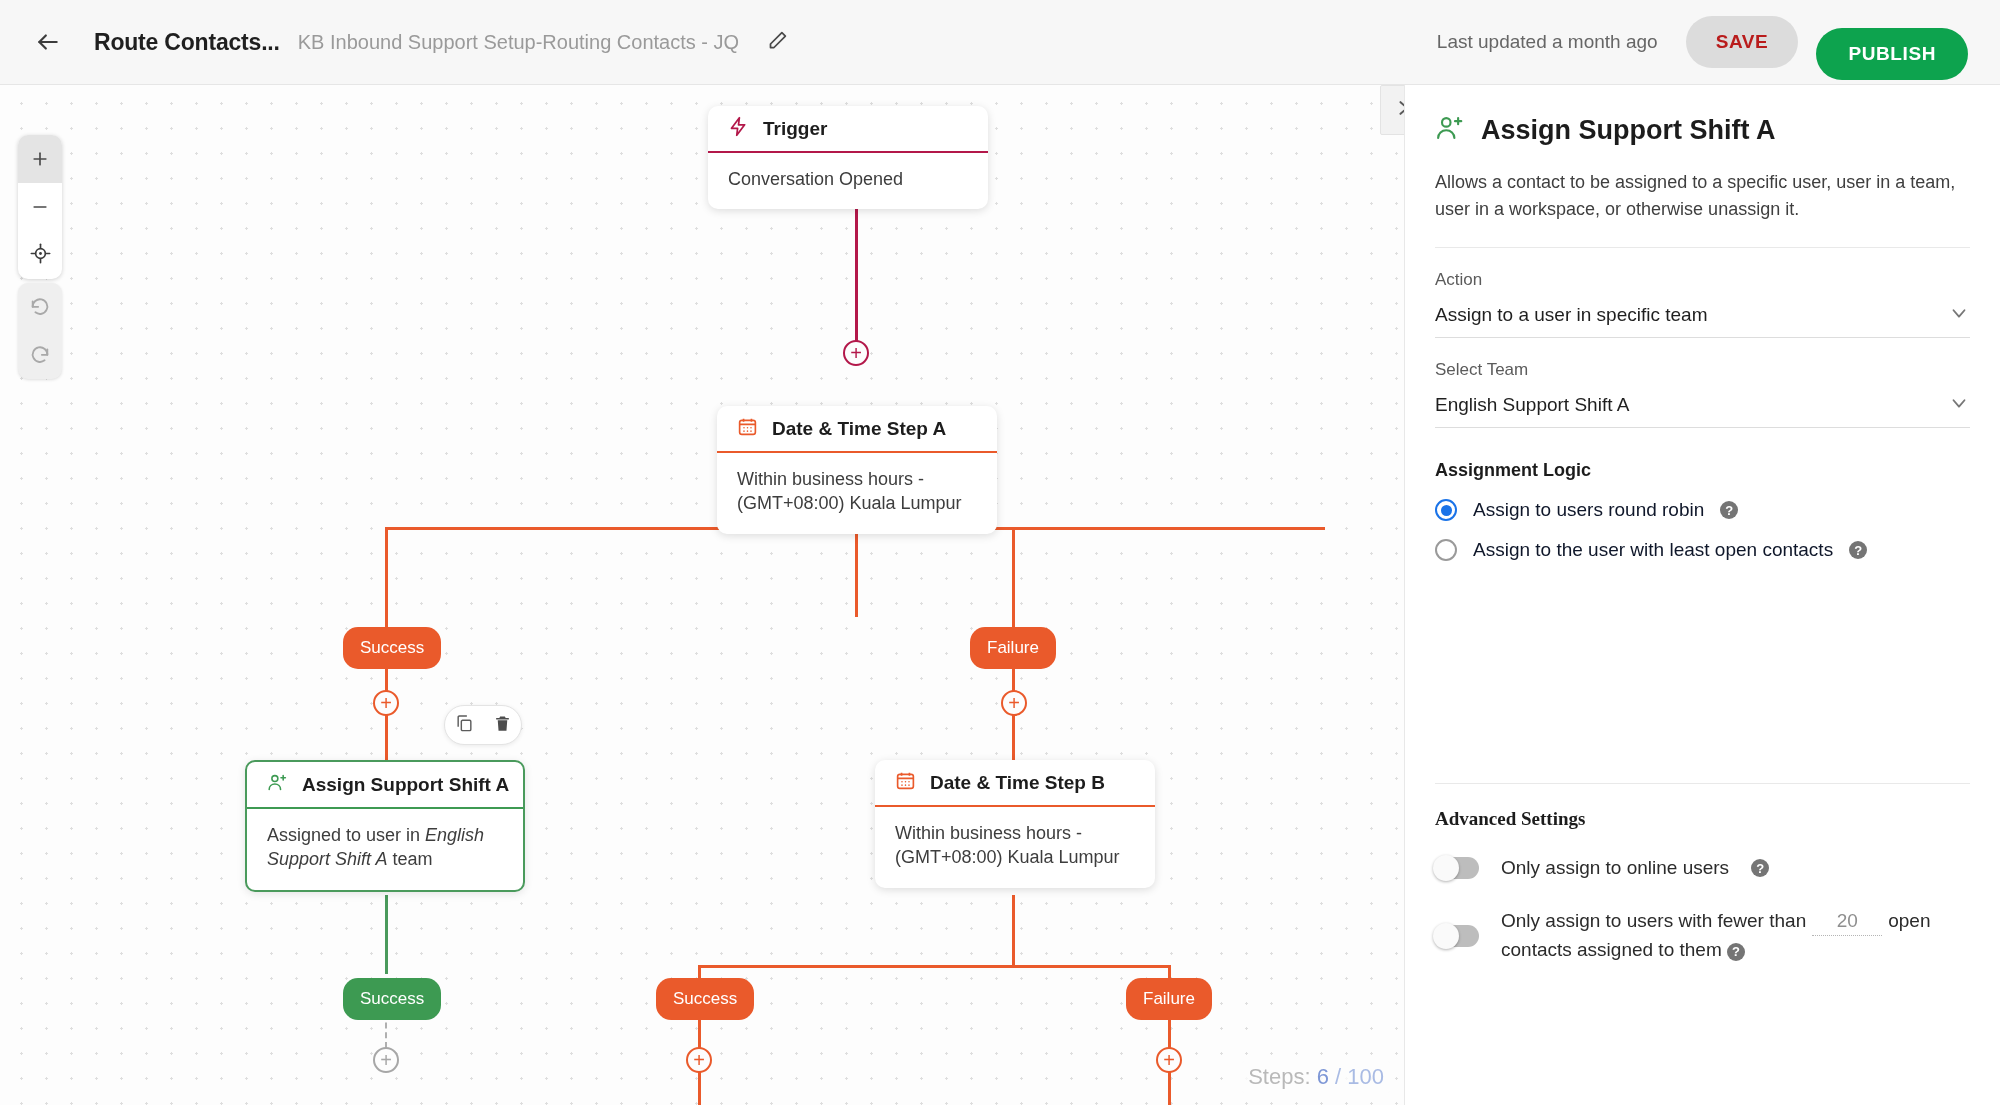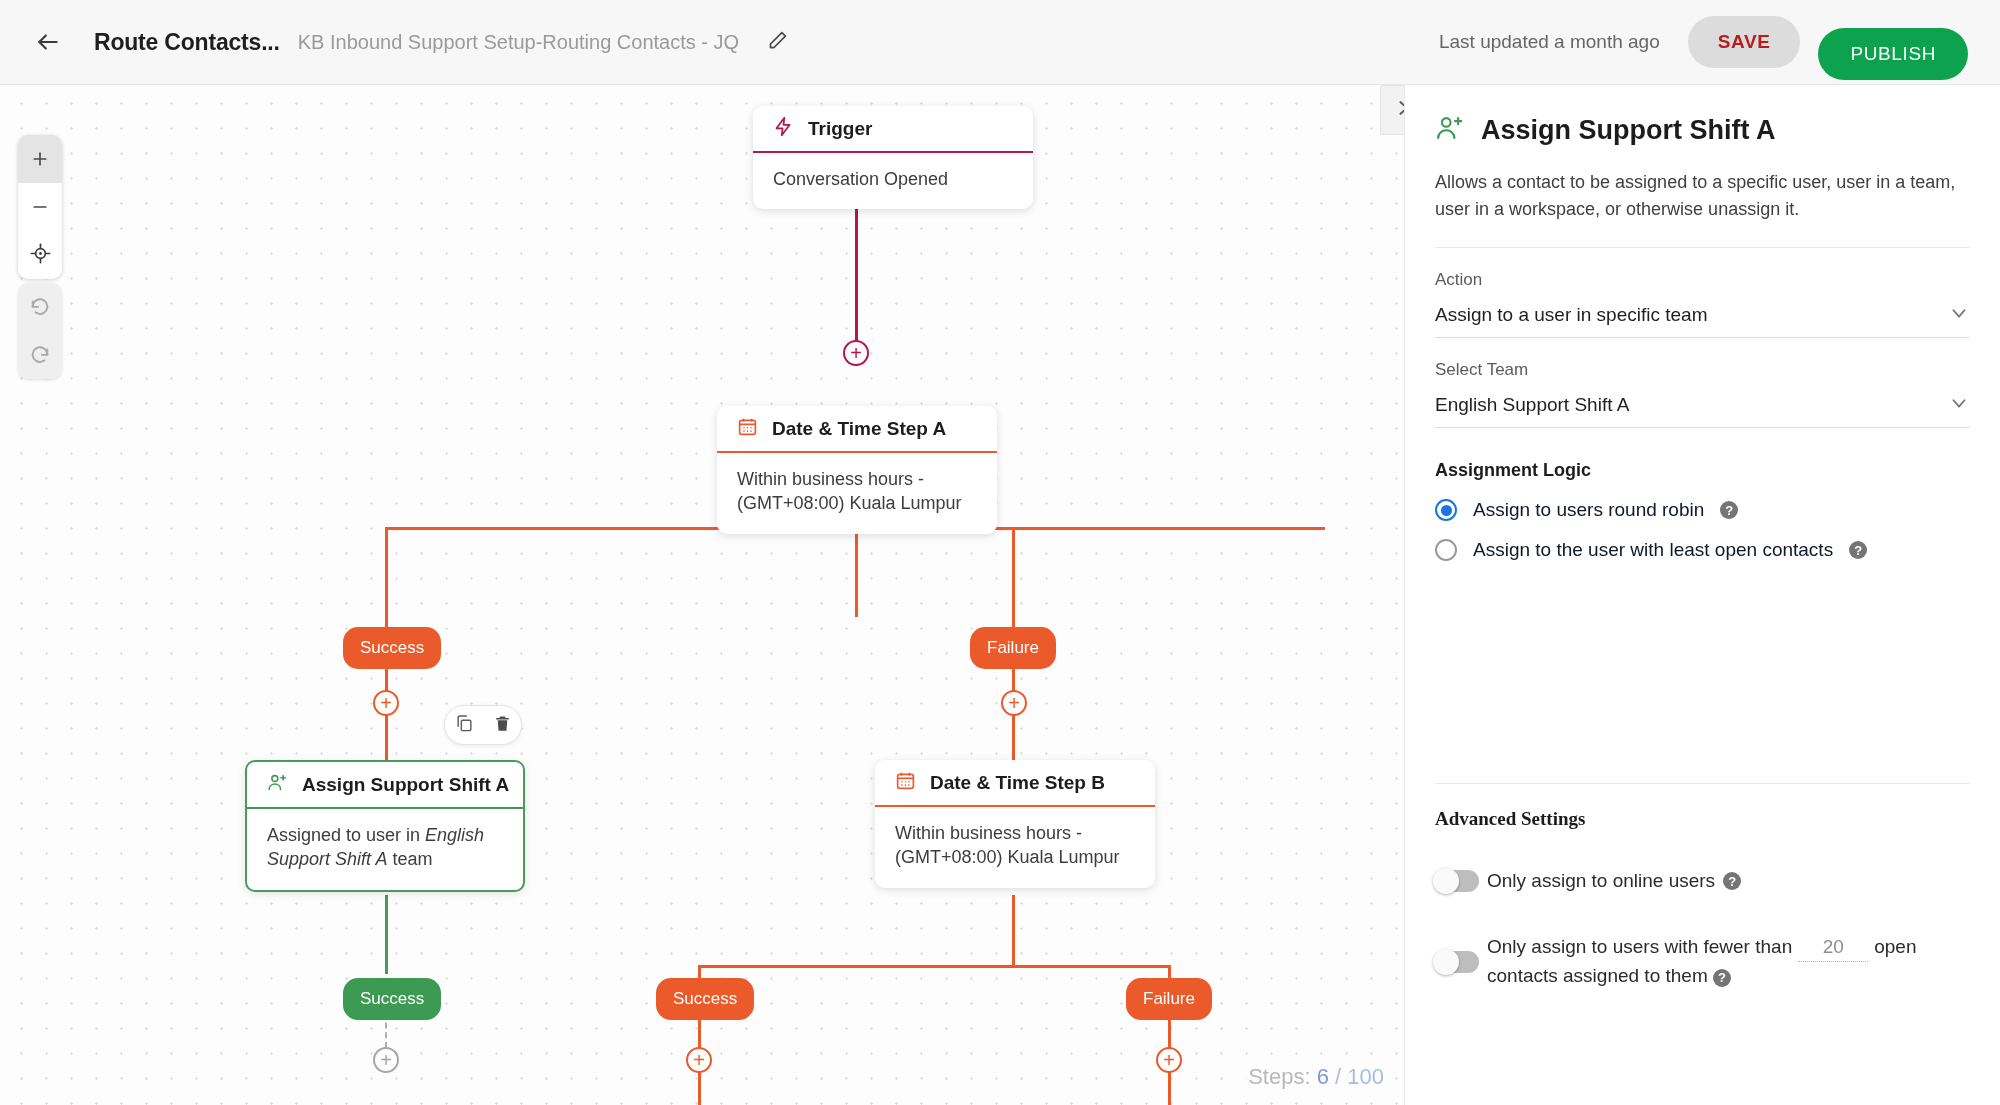--- a/index.html
+++ b/index.html
@@ -43,21 +43,21 @@
   .last-updated { font-size: 19px; color: #666; margin-right: 28px; white-space: nowrap; }
   .btn-save {
     background: #dcdcdc; color: #b91c1c; border: none;
     font-size: 19px; font-weight: bold; letter-spacing: 0.6px;
     padding: 0 30px; height: 52px; border-radius: 26px; cursor: pointer;
     font-family: "Liberation Sans", sans-serif;
   }
   .btn-publish {
     margin-left: 18px;
     background: #0da34e; color: #fff; border: none;
-    font-size: 19px; font-weight: normal; letter-spacing: 0.6px;
+    font-size: 19px; font-weight: bold; letter-spacing: 0.6px;
     padding: 0 32px; height: 52px; border-radius: 26px; cursor: pointer;
     font-family: "Liberation Sans", sans-serif;
     margin-top: 24px;
   }
 
   
   .canvas {
     position: absolute; left: 0; top: 85px; width: 1404px; height: 1020px;
     background-color: #fdfdfd;
     background-image: radial-gradient(#dedede 1.2px, transparent 1.2px);
@@ -188,21 +188,21 @@
   .radio.on::after { content:''; width: 11px; height: 11px; border-radius: 50%; background: #1a73e8; }
   .radio-label { font-size: 19px; color: #0f172a; }
   .help {
     width: 18px; height: 18px; border-radius: 50%; background: #757575;
     color: #fff; font-size: 13px; font-weight: bold;
     display: inline-flex; align-items: center; justify-content: center;
     cursor: pointer; flex: none;
   }
   .adv-divider { border-top: 1px solid #e9e9e9; margin-top: 32px; }
   .adv-title { margin-top: 24px; font-size: 19px; font-weight: bold; color: #1c1c1c; font-family: Liberation Serif, serif; }
-  .toggle-row { margin-top: 37px; display: flex; align-items: center; gap: 8px; }
+  .toggle-row { margin-top: 24px; display: flex; align-items: center; gap: 22px; }
   .toggle {
     width: 44px; height: 22px; border-radius: 11px; background: #bdbdbd;
     position: relative; flex: none; cursor: pointer;
   }
   .toggle::after {
     content: ''; position: absolute; left: -2px; top: -2px;
     width: 26px; height: 26px; border-radius: 50%;
     background: #fafafa; box-shadow: 0 1px 3px rgba(0,0,0,0.3);
   }
   .toggle-text { font-size: 19px; color: #2b2b2b; line-height: 1.5; }
@@ -310,21 +310,21 @@
 
   <div class="edge dashed-grey" style="left:385px; top:918px; width:0px; height:45px;"></div>
 
   <div class="edge" style="left:1012px; top:810px; width:3px; height:72px;"></div>
   <div class="edge" style="left:698px; top:880px; width:1472px; height:3px; max-width:472px;"></div>
   <div class="edge" style="left:698px; top:880px; width:3px; height:94px;"></div>
   <div class="edge" style="left:1168px; top:880px; width:3px; height:94px;"></div>
   <div class="edge" style="left:698px; top:974px; width:3px; height:75px;"></div>
   <div class="edge" style="left:1168px; top:974px; width:3px; height:75px;"></div>
 
-  <div class="node trigger" style="left:753px; top:21px; width:280px;">
+  <div class="node trigger" style="left:708px; top:21px; width:280px;">
     <div class="node-head">
       <span>
         <svg width="21" height="21" viewBox="0 0 24 24" fill="none" stroke="#b3184a" stroke-width="2" stroke-linejoin="round">
             <polygon points="13,2 4,14 11,14 10,22 19,10 12,10"></polygon>
           </svg>
       </span>
       <span class="nt">Trigger</span>
     </div>
     <div class="node-body">Conversation Opened</div>
   </div>

